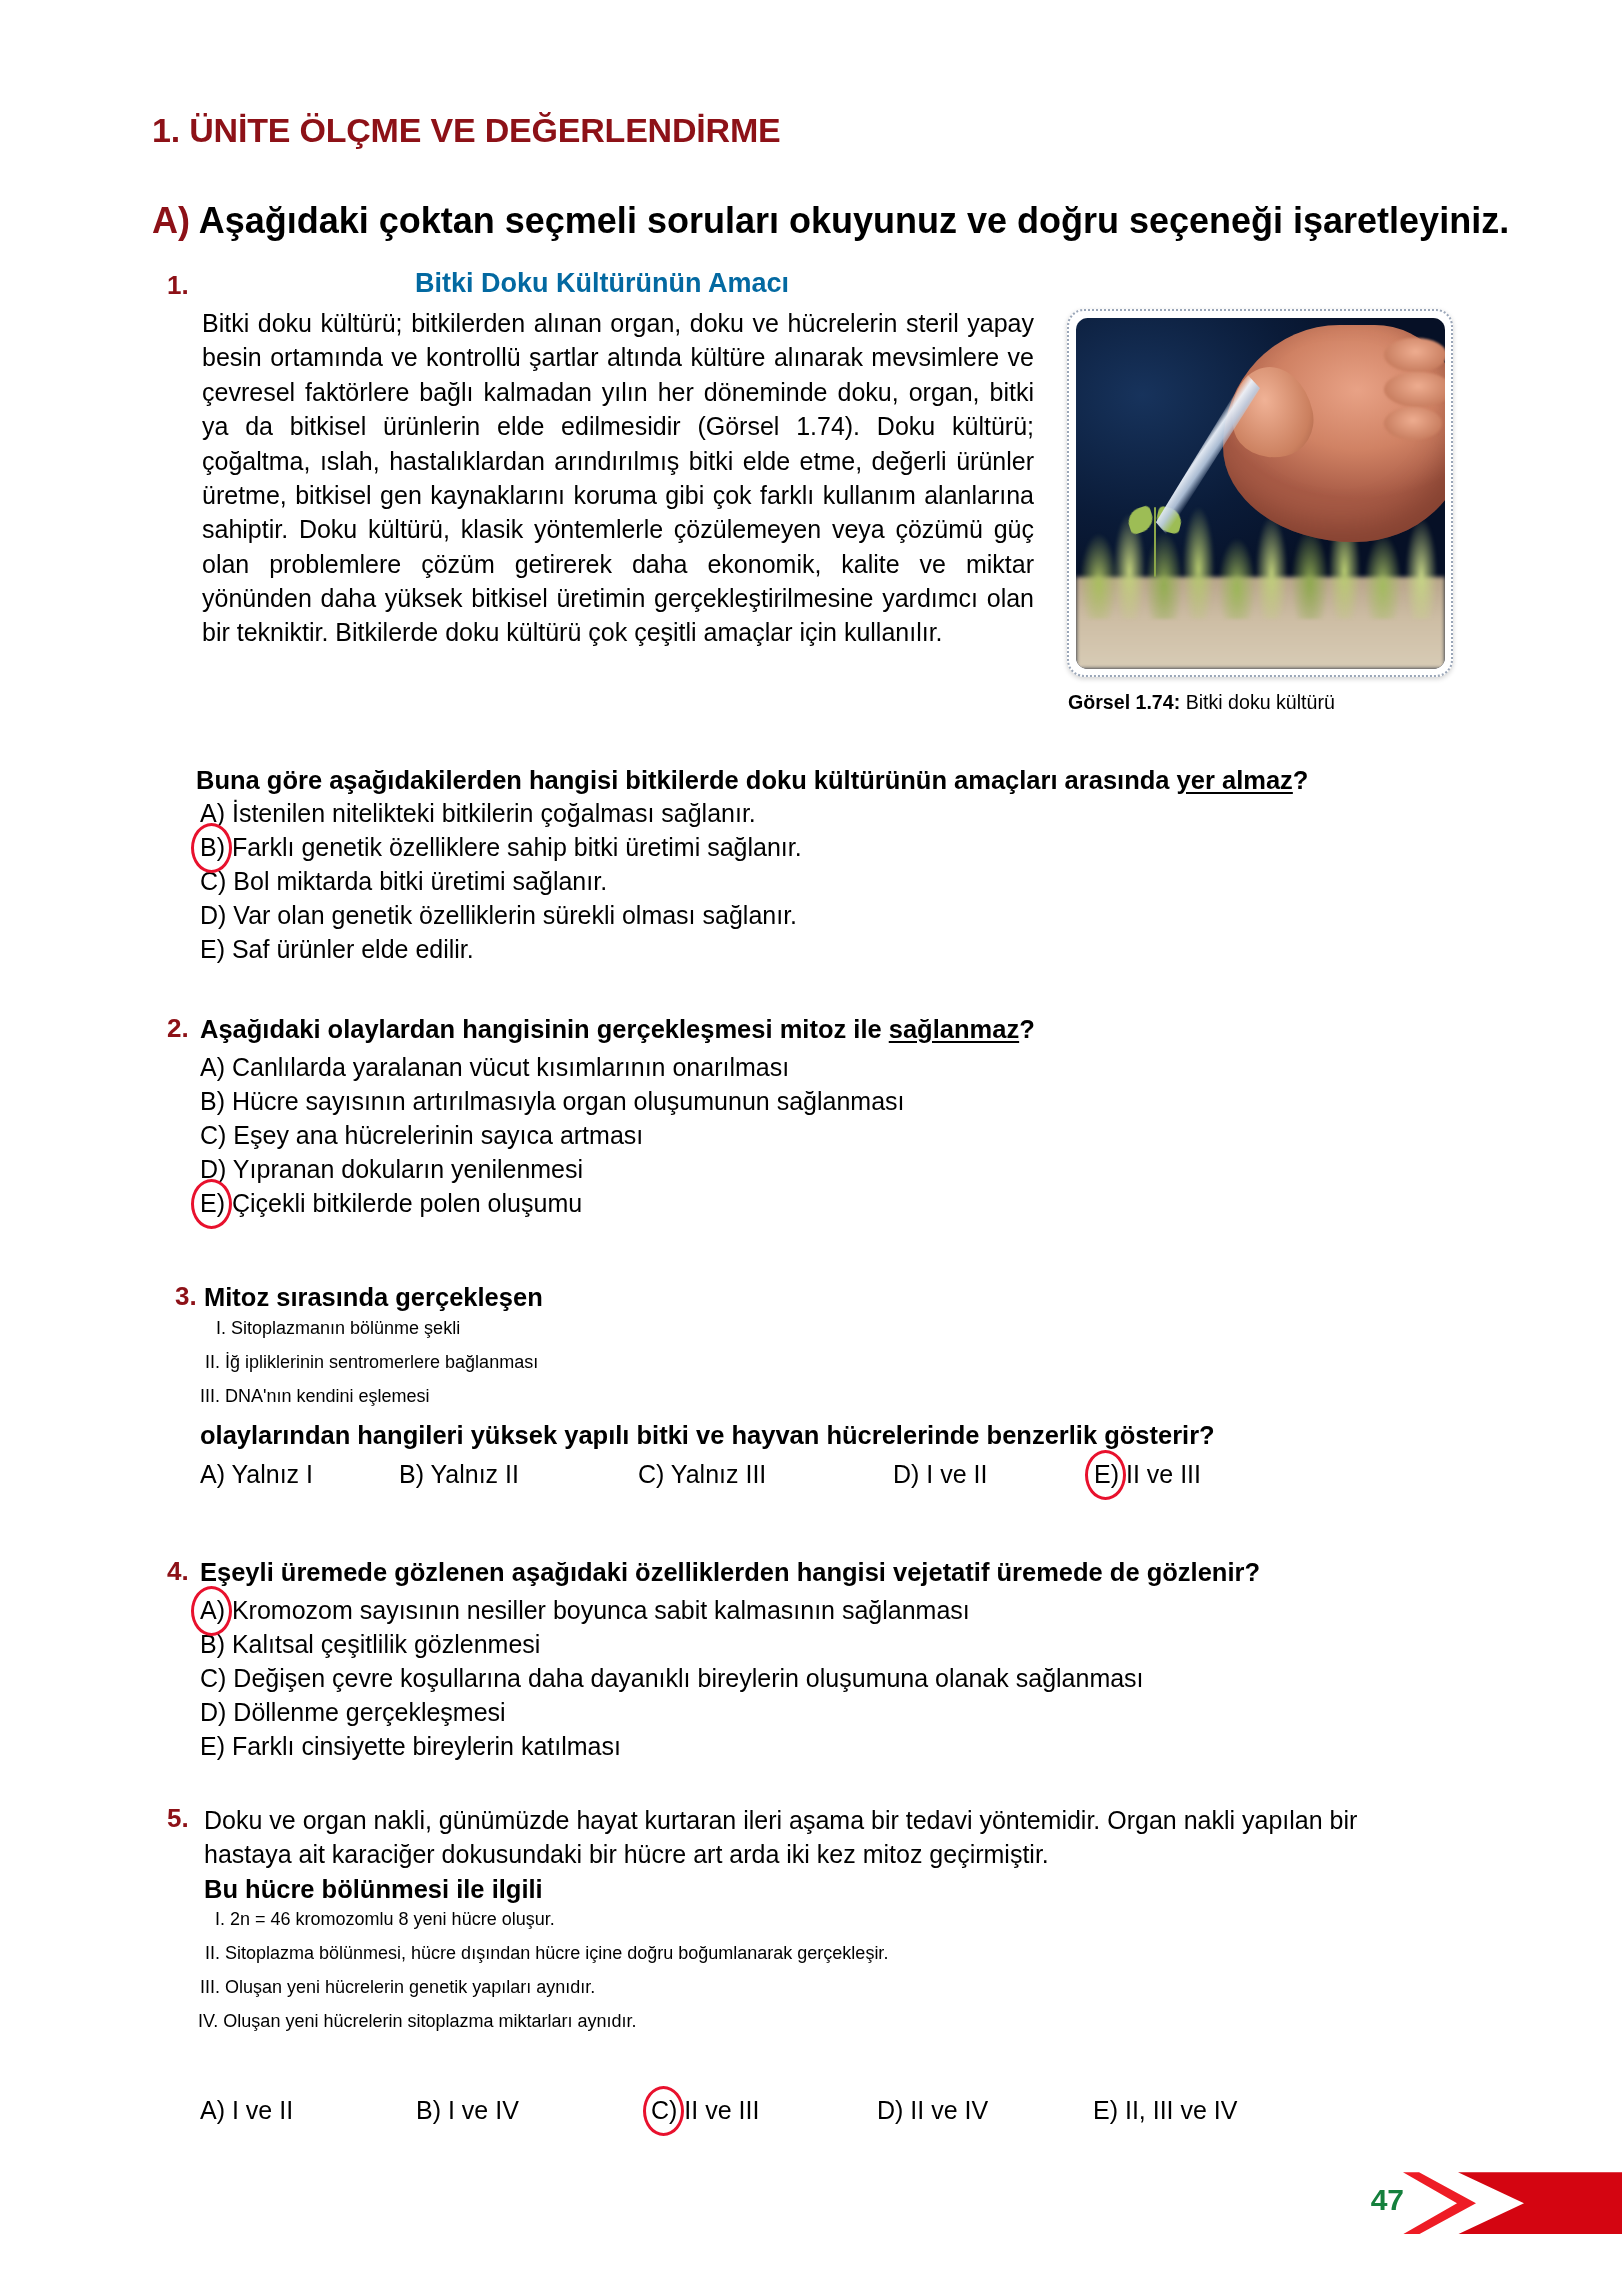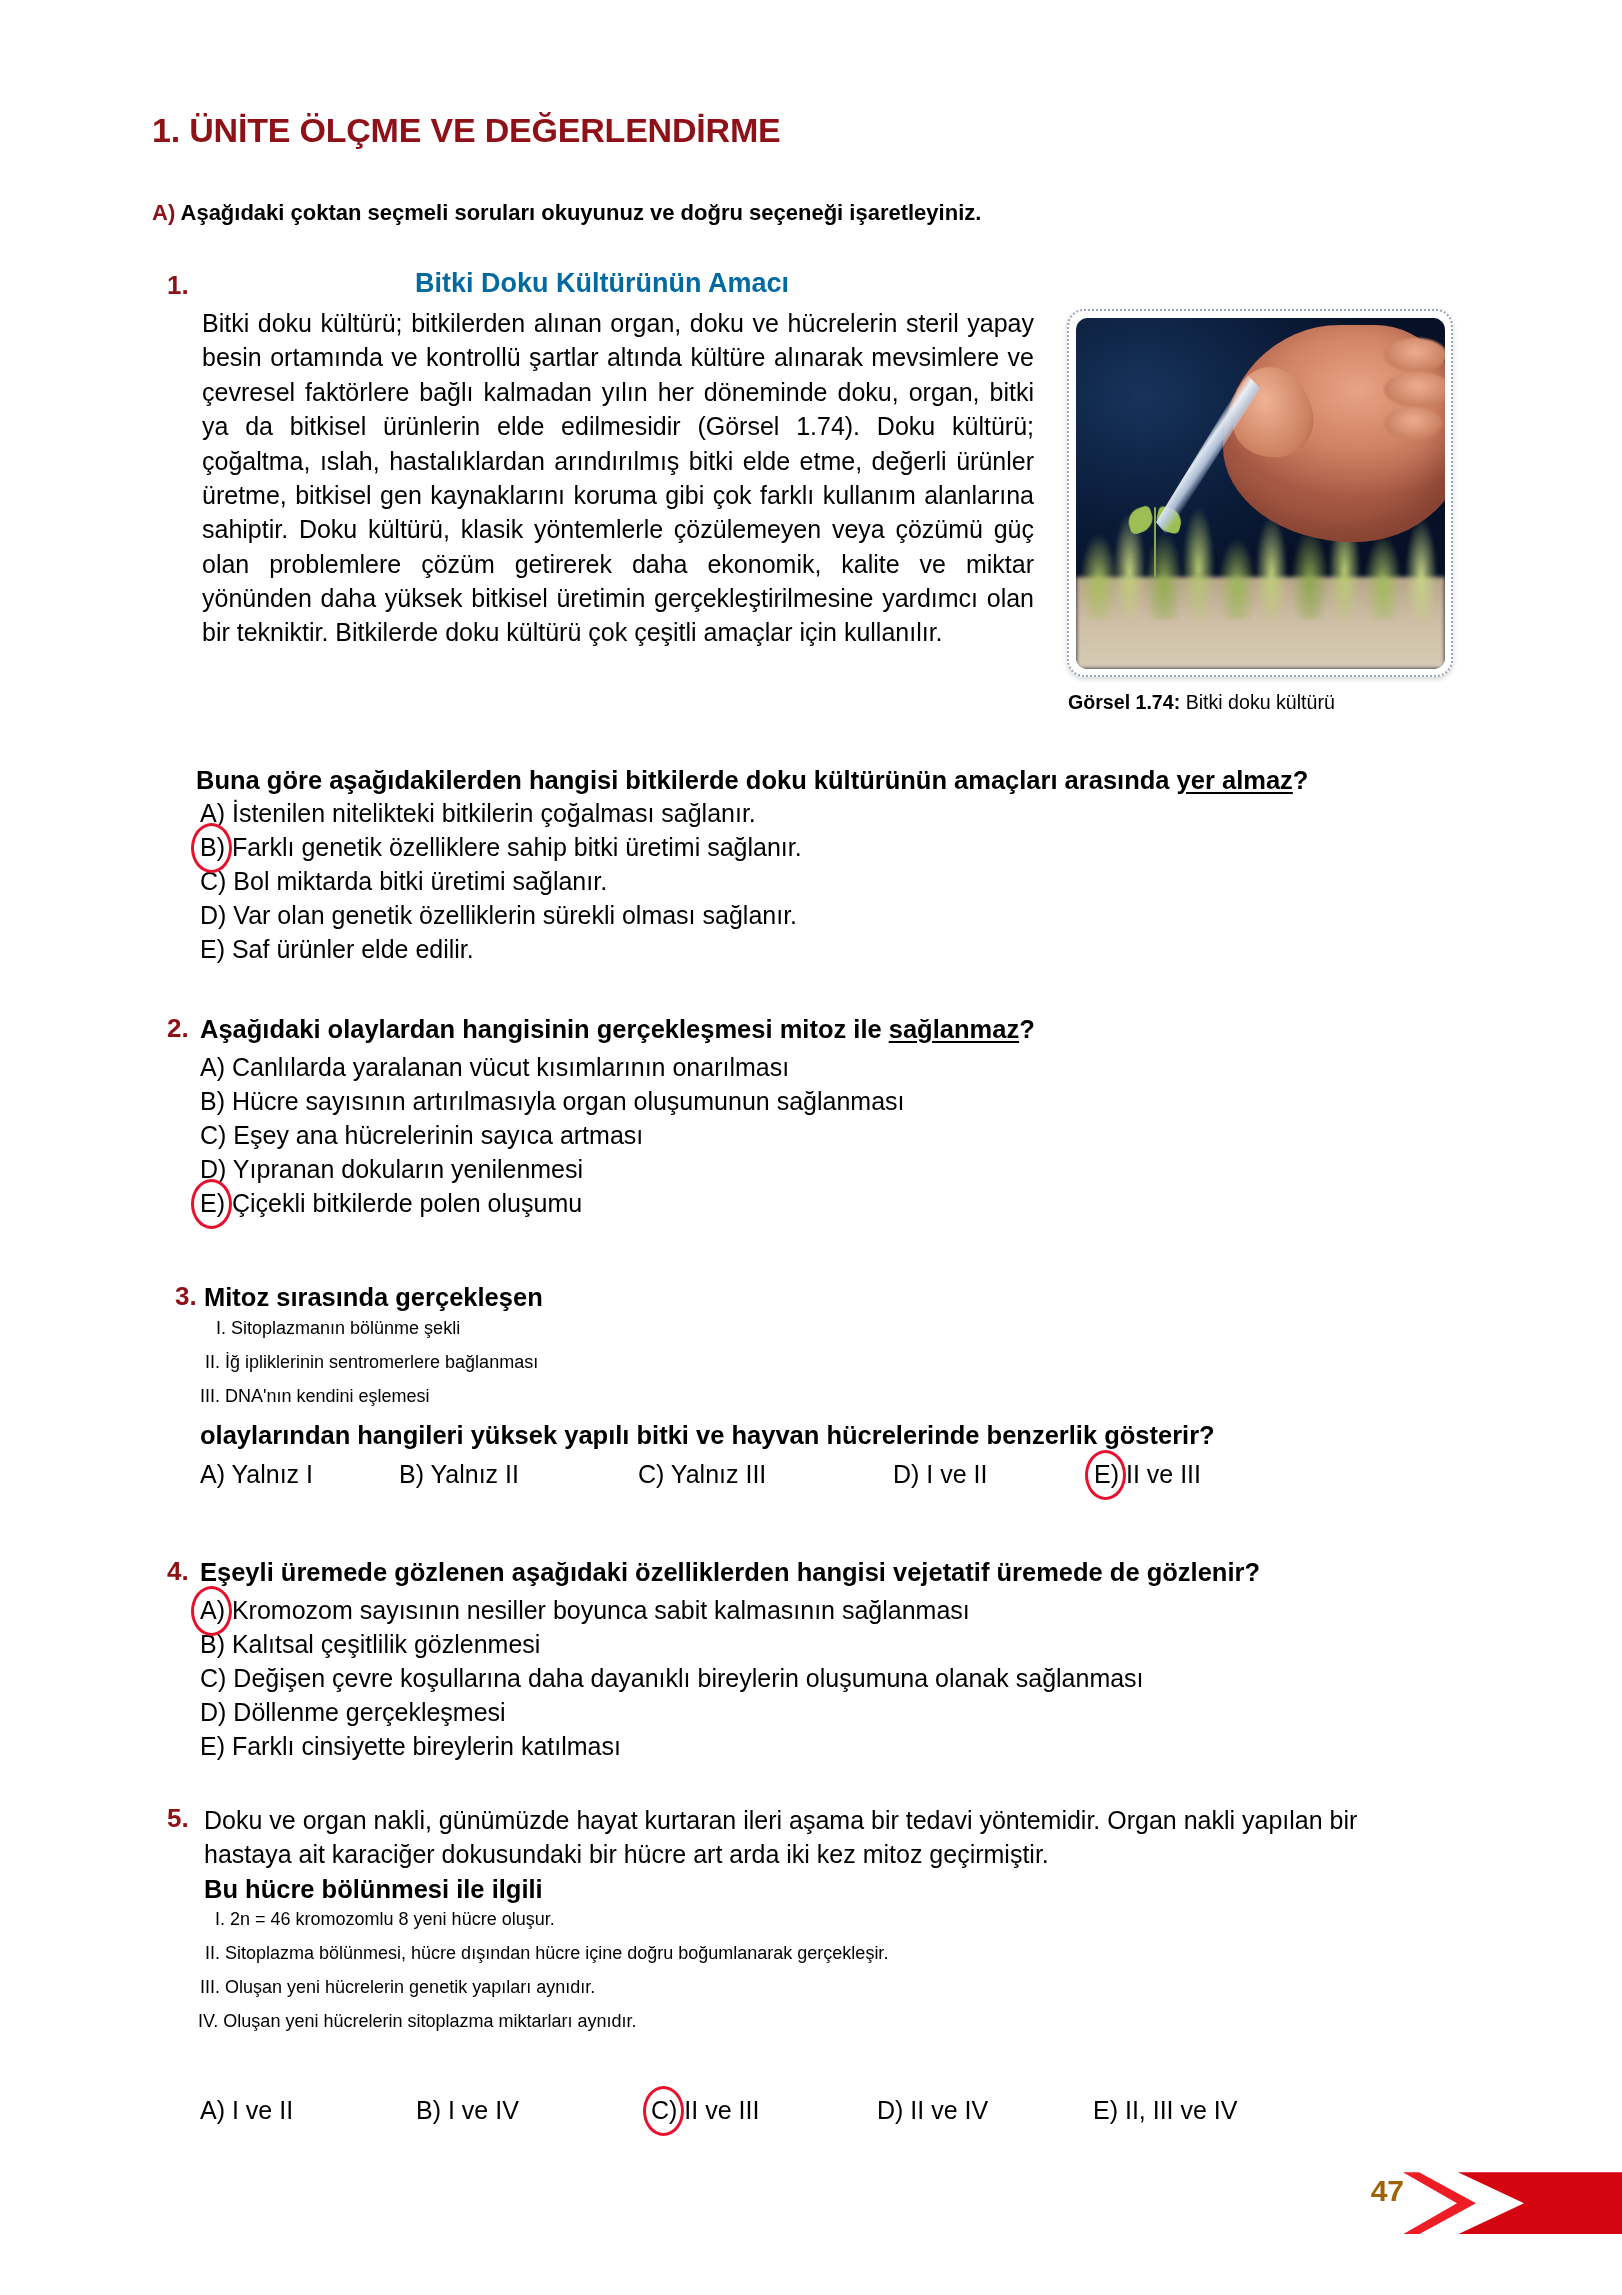--- a/index.html
+++ b/index.html
@@ -30,21 +30,21 @@
     font-weight: bold;
     color: #8d1117;
     letter-spacing: -0.2px;
     white-space: nowrap;
   }
 
   .section-a {
     position: absolute;
     left: 152px;
     top: 200px;
-    font-size: 22px;
+    font-size: 36px;
     font-weight: bold;
     white-space: nowrap;
   }
   .section-a .red-letter {
     color: #8d1117;
     font-weight: bold;
   }
 
   
   .qnum {
@@ -269,26 +269,26 @@
     left: 123px;
     top: 5.2px;
     width: 165px;
     height: 62px;
     background: #d40511;
     clip-path: polygon(0% 0%, 100% 0%, 100% 100%, 0% 100%, 40% 50%);
   }
   .footer .pageno {
     position: absolute;
     left: 17px;
-    top: 7px;
+    top: 16px;
     width: 52px;
     text-align: right;
     font-size: 30px;
     font-weight: bold;
-    color: #a16207;
+    color: #15803d;
   }
 </style>
 </head>
 <body>
 
 <div class="page">
 
   <div class="unit-title">1. ÜNİTE ÖLÇME VE DEĞERLENDİRME</div>
 
   <div class="section-a">

